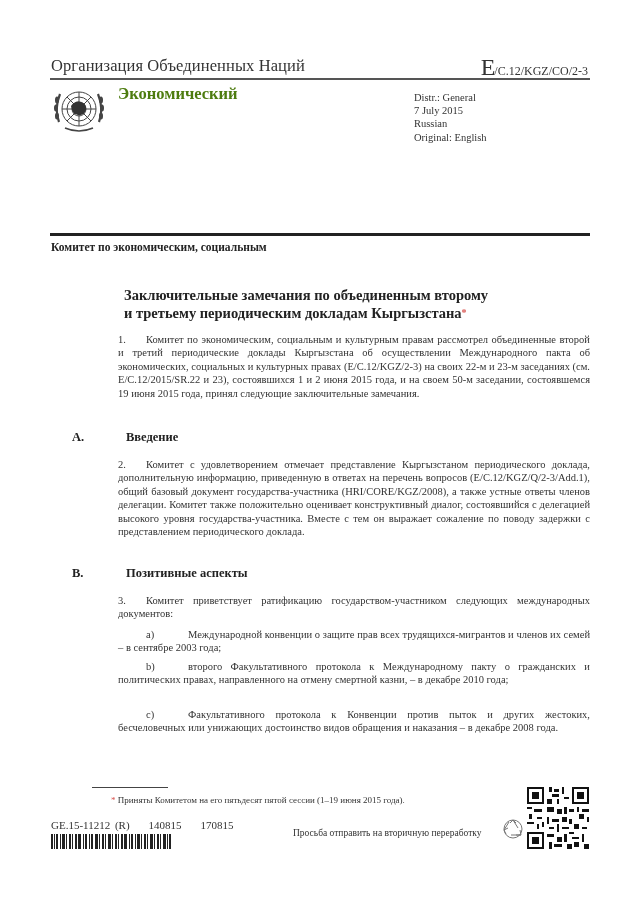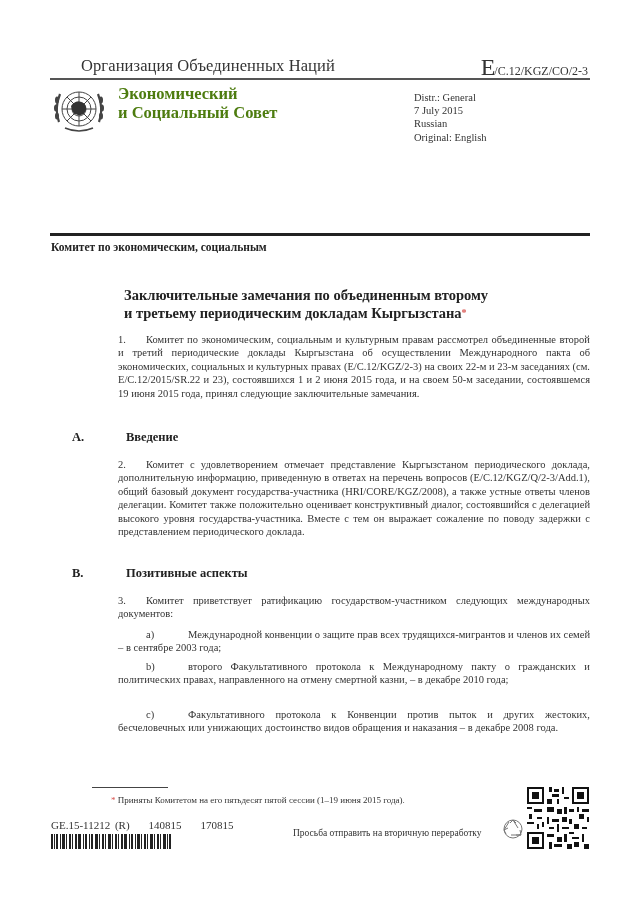--- a/index.html
+++ b/index.html
@@ -1,18 +1,18 @@
 <!DOCTYPE html>
 <html><head>
 <meta charset="utf-8">
 <style>
   html, body { margin:0; padding:0; background:#ffffff; }
   body { width:640px; height:905px; position:relative; overflow:hidden; font-family:"Liberation Serif", serif; color:#222; }
   .abs { position:absolute; }
-  .org-name { left:51px; top:56px; font-size:16.5px; color:#333; letter-spacing:0.1px;margin-left:30px; }
+  .org-name { left:51px; top:56px; font-size:16.5px; color:#333; letter-spacing:0.1px; }
   .symbol { right:52px; top:54px; font-size:12px; color:#333; white-space:nowrap; }
   .symbol .big { font-size:24px; letter-spacing:-1px; }
   .rule-top { left:50px; width:540px; top:78px; height:2px; background:#555; }
   .logo { left:51px; top:82px; width:56px; height:56px; }
   .council { left:118px; top:84px; font-size:16.5px; font-weight:bold; line-height:19px; color:#4d7c0f; }
   .distr { left:414px; top:91px; font-size:10.5px; line-height:13.2px; color:#333; }
   .rule-mid { left:50px; width:540px; top:233px; height:3px; background:#222; }
   .committee { left:51px; top:240px; font-size:11.5px; font-weight:bold; line-height:14px; color:#222; }
   .title { left:124px; top:286px; font-size:14.5px; font-weight:bold; line-height:18px; color:#222; }
   .title .star { color:#d9534f; font-size:10px; vertical-align:top; }
@@ -59,21 +59,20 @@
       <ellipse cx="6" cy="34" rx="2" ry="3.5"></ellipse>
     <ellipse cx="50" cy="18" rx="2" ry="3.5"></ellipse>
       <ellipse cx="51" cy="26" rx="2" ry="3.5"></ellipse>
       <ellipse cx="50" cy="34" rx="2" ry="3.5"></ellipse>
   </g>
   <path d="M14 46 Q28 52 42 46" stroke="#444" stroke-width="1.5" fill="none"></path>
 </svg>
 
 <div class="abs council">
   <div>Экономический</div>
-  <div>и Социальный Совет</div>
 </div>
 
 <div class="abs distr">
   <div>Distr.: General</div>
   <div>7 July 2015</div>
   <div>Russian</div>
   <div>Original: English</div>
 </div>
 
 <div class="abs rule-mid"></div>

